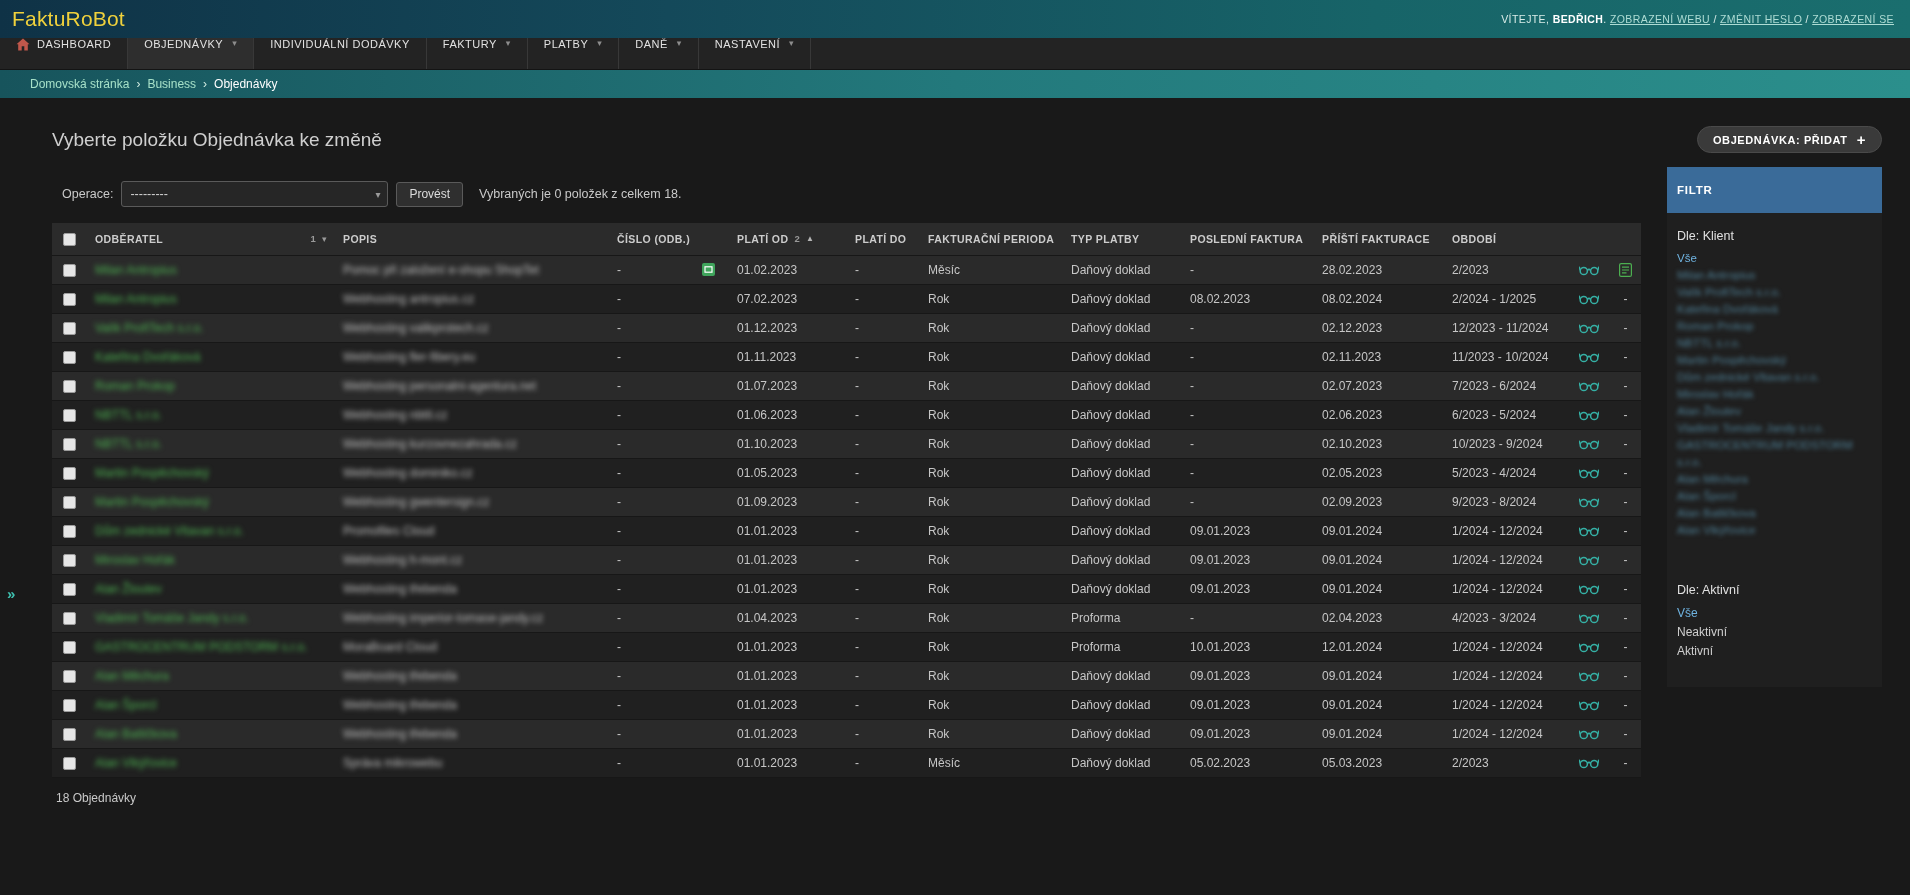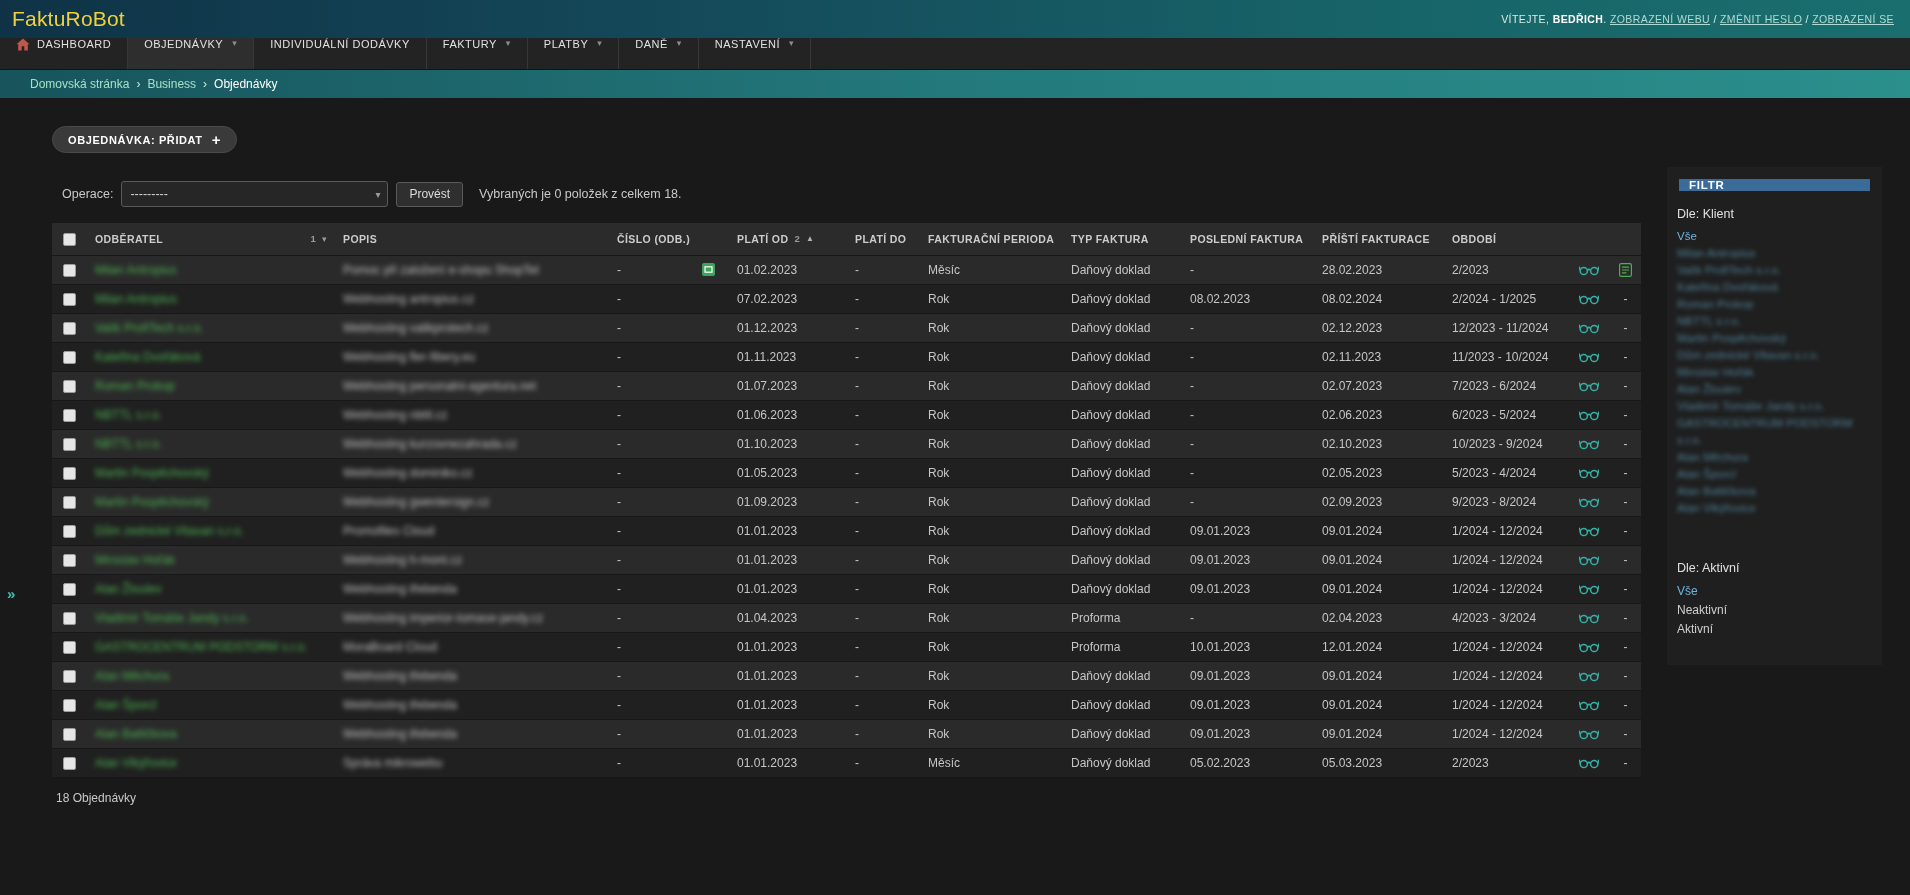--- a/index.html
+++ b/index.html
@@ -78,22 +78,22 @@
   .client-link{color:var(--link-green,#4caf50);cursor:pointer}
   .desc{color:#bdbdbd}
   .blurred{filter:blur(2.6px)}
   .shop-badge{float:right;display:inline-flex;margin-right:6px;margin-top:1px}
   .c-ico{text-align:center;padding:6px 2px}
   .c-ico .ico{display:inline-flex;vertical-align:middle;cursor:pointer}
   .count{margin:13px 0 30px 4px;font-size:12px;color:#c9c9c9}
 
   
   .filter{width:215px;margin-left:26px;background:#1f1f1f;padding-bottom:26px;flex:none}
-  .filter h2{margin:12px;background:var(--filter-blue,#3a6b99);color:#fff;font-size:11.5px;font-weight:700;
-    letter-spacing:.8px;padding:0 10px}
+  .filter h2{margin:0;background:var(--filter-blue,#3a6b99);color:#fff;font-size:11.5px;font-weight:700;
+    letter-spacing:.8px;padding:17px 10px}
   .f-section h3{margin:16px 10px 7px;font-size:12.5px;font-weight:400;color:#e0e0e0}
   .f-section:nth-child(2) h3{margin-top:44px}
   .f-section ul{list-style:none;margin:0;padding:0 10px}
   .f-section li{line-height:17px;font-size:11.5px}
   .f-section:nth-child(2) li{line-height:19px;font-size:12px}
   .f-opt{color:#cfcfcf;cursor:pointer}
   .f-opt.sel{color:var(--filter-link-blue,#6fb3e0)}
   .f-opt.blurred-sm{filter:blur(2px);color:#4e7f95}
 
   .nav-toggle{position:absolute;left:7px;top:585px;color:#3fc1b0;font-size:15px;font-weight:700;cursor:pointer}
@@ -142,20 +142,21 @@
       <li>
         <span>NASTAVENÍ</span>
         <span class="caret">▾</span>
       </li>
     </ul>
 </nav>
 
 <div class="breadcrumbs"><a class="bc-link">Domovská stránka</a><span class="bc-sep">›</span><a class="bc-link">Business</a><span class="bc-sep">›</span><span class="bc-cur">Objednávky</span></div>
 
 <div class="page-head">
+  <h2 class="page-title">Vyberte položku Objednávka ke změně</h2>
   <button class="add-btn">
     <span>OBJEDNÁVKA: PŘIDAT</span>
     <span class="plus">+</span>
   </button>
 </div>
 
 <div class="content">
   <main class="changelist">
 
 
@@ -219,21 +220,21 @@
                 <span>PLATÍ DO</span>
               </div>
             </th>
             <th>
               <div class="th-in">
                 <span>FAKTURAČNÍ PERIODA</span>
               </div>
             </th>
             <th>
               <div class="th-in">
-                <span>TYP FAKTURA</span>
+                <span>TYP PLATBY</span>
               </div>
             </th>
             <th>
               <div class="th-in">
                 <span>POSLEDNÍ FAKTURA</span>
               </div>
             </th>
             <th>
               <div class="th-in">
                 <span>PŘÍŠTÍ FAKTURACE</span>

